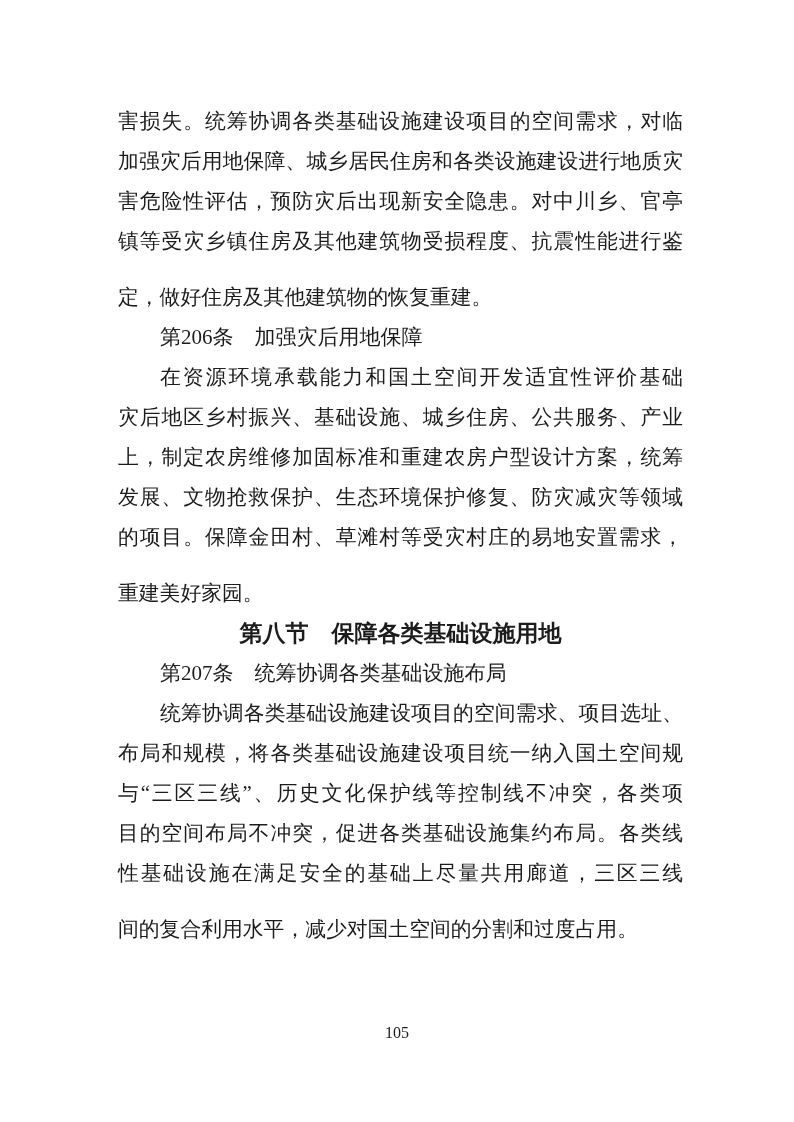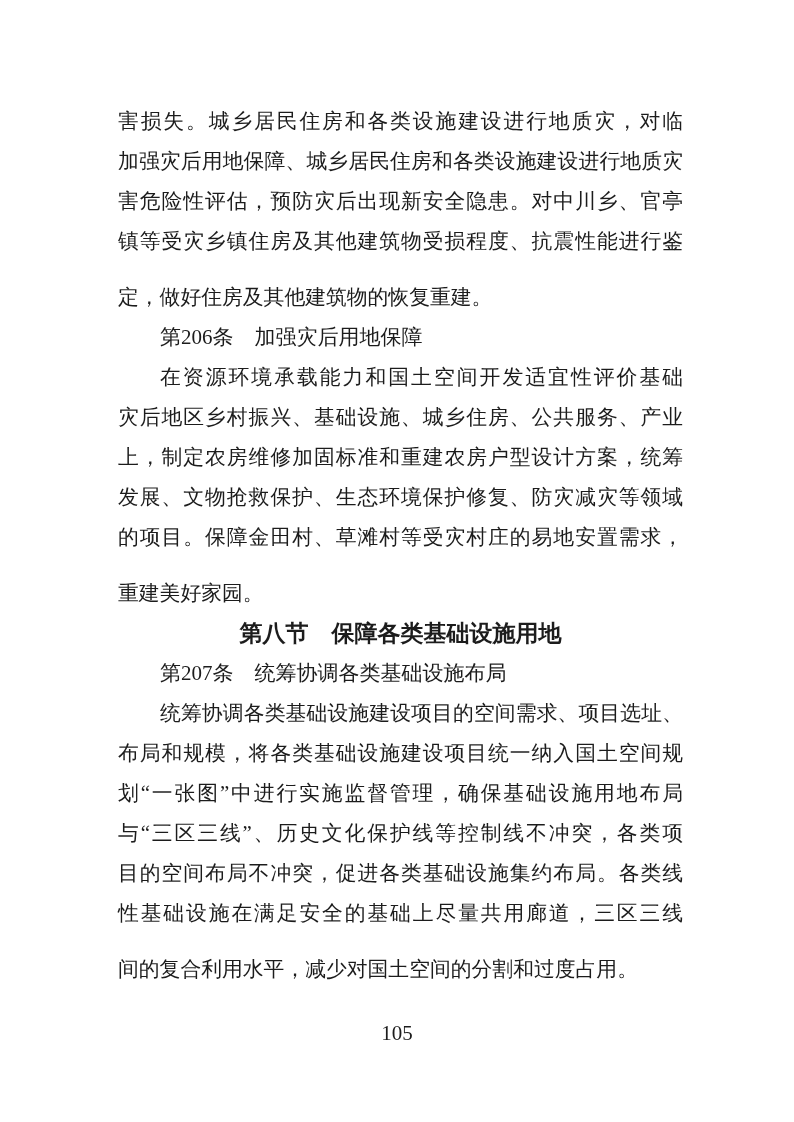--- a/index.html
+++ b/index.html
@@ -43,51 +43,50 @@
     line-height: 40px;
     text-align: right;
     text-align-last: center;
   }
   .page-number {
     position: absolute;
     top: 1023px;
     left: 0;
     width: 794px;
     text-align: center;
-    font-size: 21px;
+    font-size: 16px;
     line-height: 20px;
     color: #1c1c1c;
   }
 </style>
 </head>
 <body>
 
 <div id="text-column">
     <div>
-      <div class="line">害损失。城乡居民住房和各类设施建设进行地质灾，对临</div>
+      <div class="line">害损失。统筹协调各类基础设施建设项目的空间需求，对临</div>
       <div class="line">加强灾后用地保障、城乡居民住房和各类设施建设进行地质灾</div>
       <div class="line">害危险性评估，预防灾后出现新安全隐患。对中川乡、官亭</div>
       <div class="line">镇等受灾乡镇住房及其他建筑物受损程度、抗震性能进行鉴</div>
       <div class="line last">定，做好住房及其他建筑物的恢复重建。</div>
     </div>
     <div class="article-heading">第206条　加强灾后用地保障</div>
     <div>
       <div class="line indent">在资源环境承载能力和国土空间开发适宜性评价基础</div>
       <div class="line">灾后地区乡村振兴、基础设施、城乡住房、公共服务、产业</div>
       <div class="line">上，制定农房维修加固标准和重建农房户型设计方案，统筹</div>
       <div class="line">发展、文物抢救保护、生态环境保护修复、防灾减灾等领域</div>
       <div class="line">的项目。保障金田村、草滩村等受灾村庄的易地安置需求，</div>
       <div class="line last">重建美好家园。</div>
     </div>
     <div class="section-heading">第八节　保障各类基础设施用地</div>
     <div class="article-heading">第207条　统筹协调各类基础设施布局</div>
     <div>
       <div class="line indent">统筹协调各类基础设施建设项目的空间需求、项目选址、</div>
       <div class="line">布局和规模，将各类基础设施建设项目统一纳入国土空间规</div>
-      <div class="line">划“一张图”中进行实施监督管理，确保基础设施用地布局</div>
       <div class="line">与“三区三线”、历史文化保护线等控制线不冲突，各类项</div>
       <div class="line">目的空间布局不冲突，促进各类基础设施集约布局。各类线</div>
       <div class="line">性基础设施在满足安全的基础上尽量共用廊道，三区三线</div>
       <div class="line last">间的复合利用水平，减少对国土空间的分割和过度占用。</div>
     </div>
   </div>
 
 <div class="page-number">105</div>
 
 </body></html>

